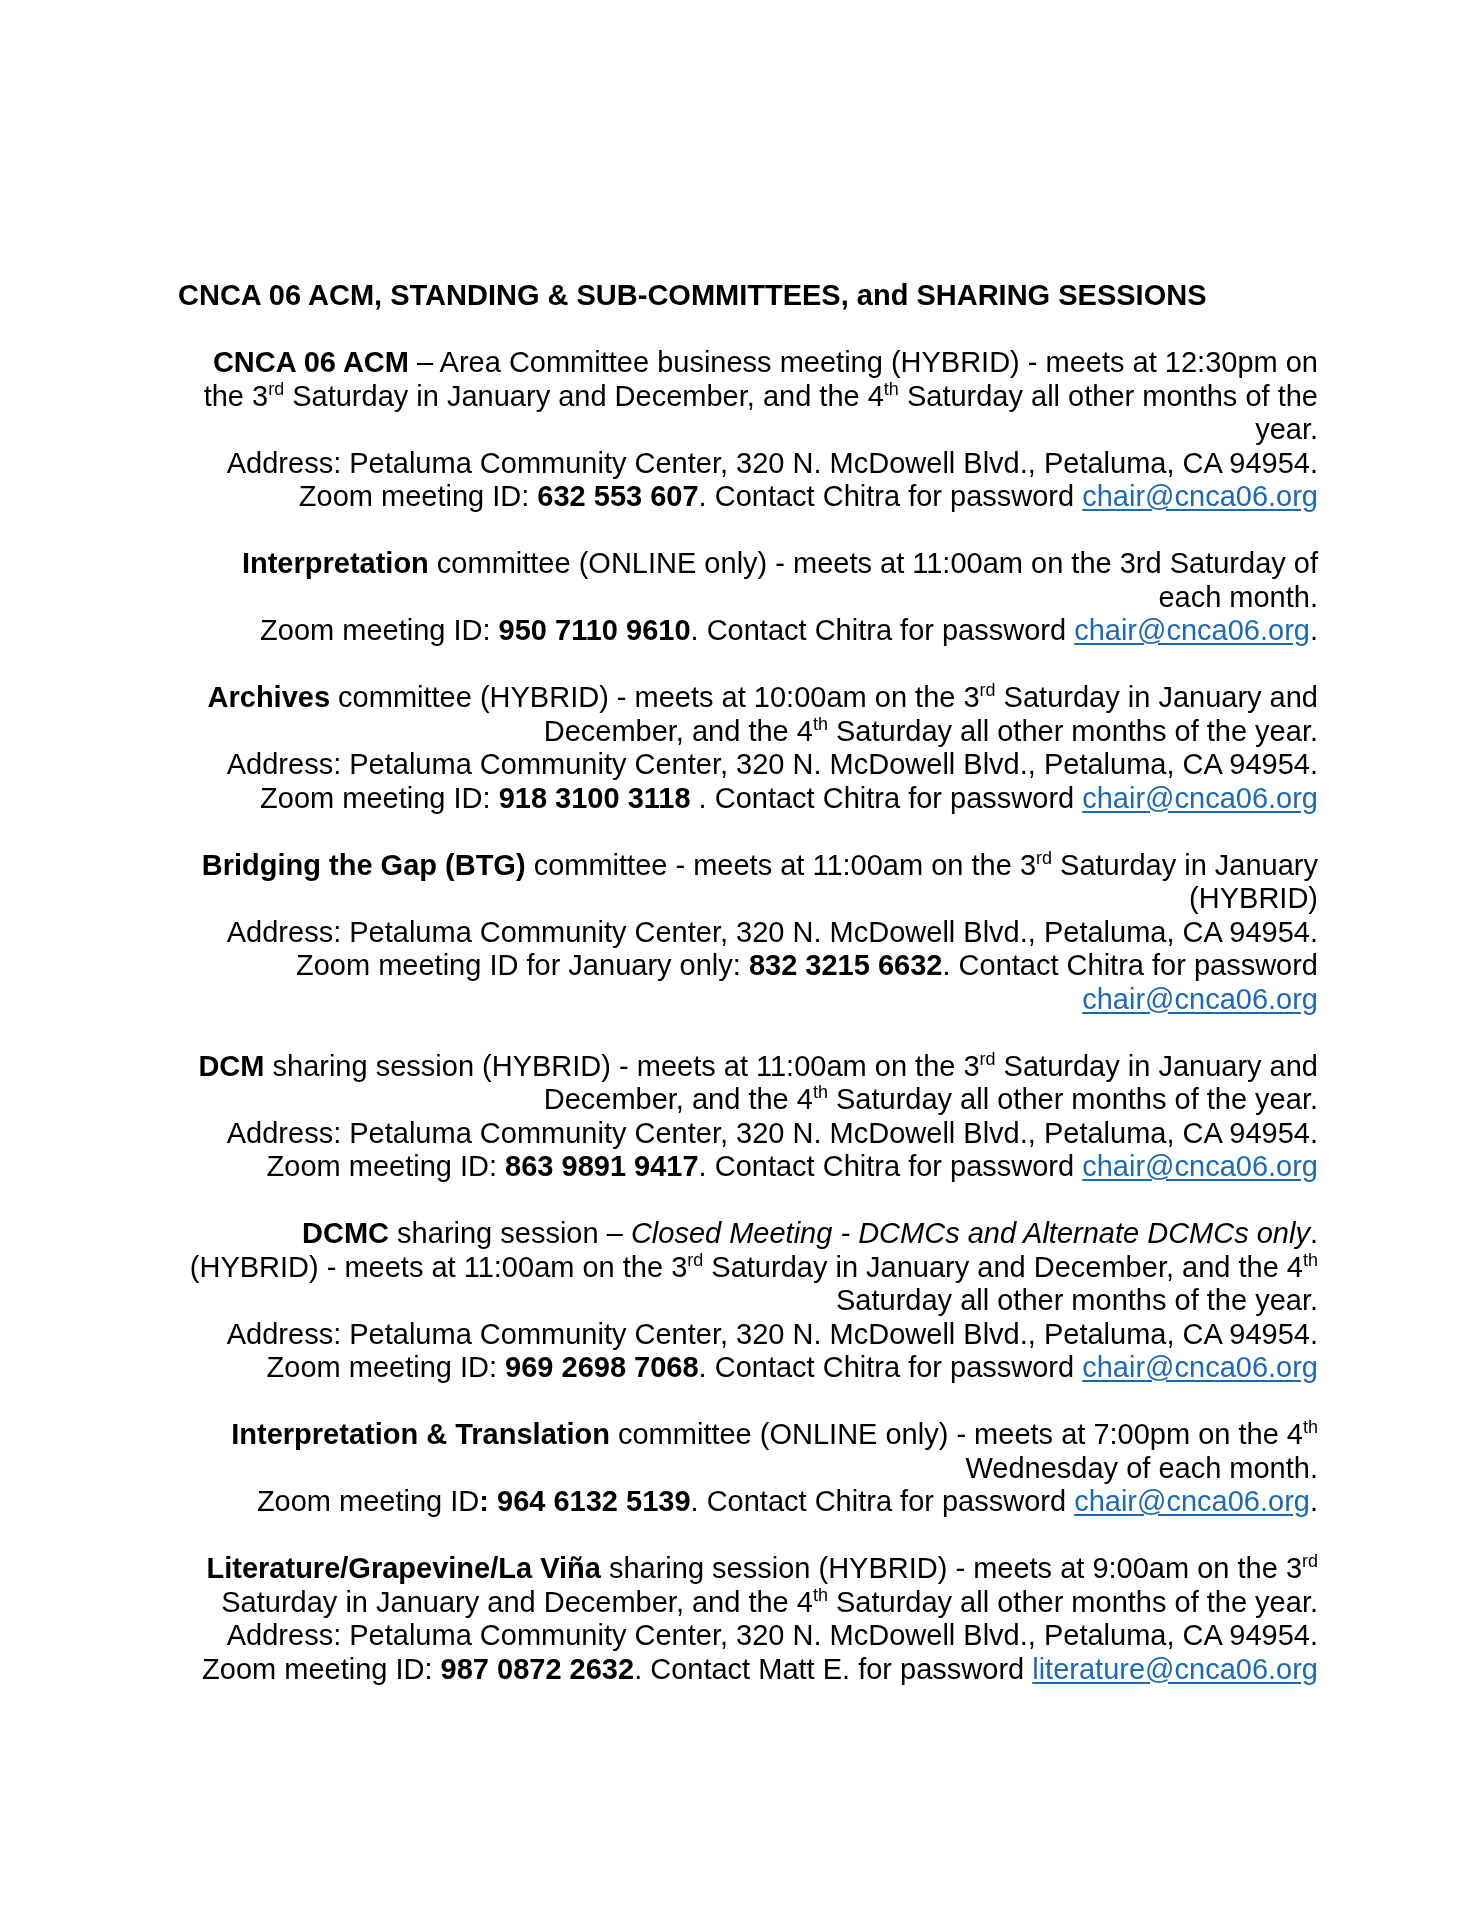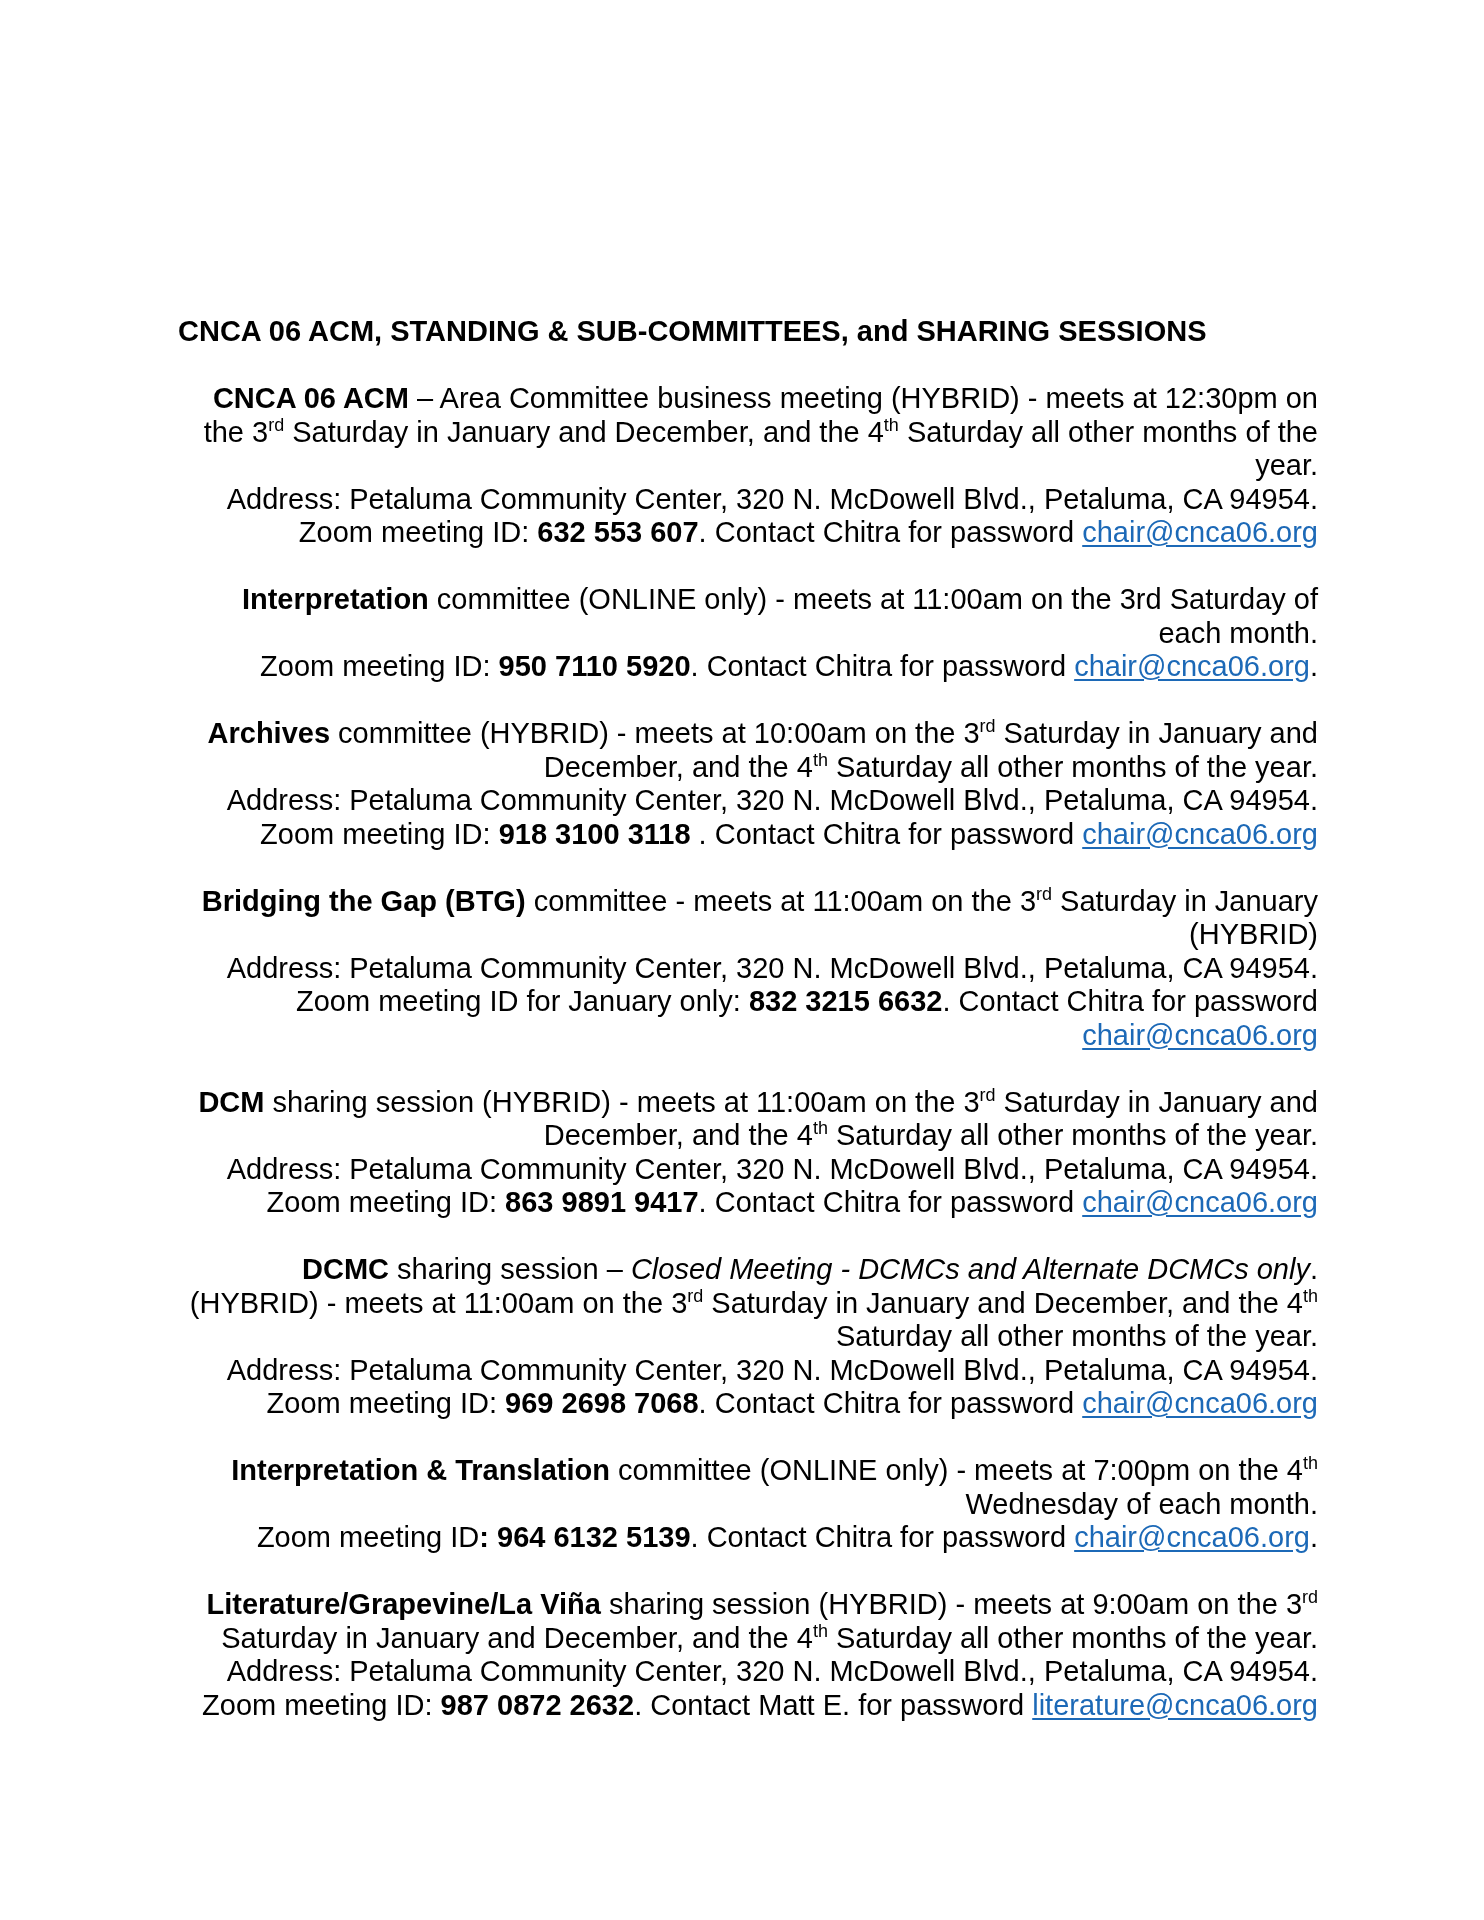--- a/index.html
+++ b/index.html
@@ -13,21 +13,20 @@
   }
   .textblock {
     position: absolute;
     left: 178px;
     top: 279px;
     width: 1140px;
     font-family: "Liberation Sans", "DejaVu Sans", sans-serif;
     font-size: 29px;
     line-height: 33.5px;
     color: #000000;
-    margin-top: 36px;
   }
   .doc-title {
     font-weight: bold;
     margin: 0 0 33.5px 0;
   }
   p.section {
     margin: 0 0 33.5px 0;
     text-align: right;
   }
   .b { font-weight: bold; }
@@ -43,21 +42,21 @@
   }
 </style>
 </head>
 <body style="background: rgb(255, 255, 255);">
 
 <div class="canvas">
   <div class="textblock">
     <div class="doc-title">CNCA 06 ACM, STANDING &amp; SUB-COMMITTEES, and SHARING SESSIONS</div>
     <div>
         <p class="section"><span class="b">CNCA 06 ACM</span><span> – Area Committee business meeting (HYBRID) - meets at 12:30pm on the 3</span><sup class="s">rd</sup><span> Saturday in January and December, and the 4</span><sup class="s">th</sup><span> Saturday all other months of the year.<br>Address: Petaluma Community Center, 320 N. McDowell Blvd., Petaluma, CA 94954.<br>Zoom meeting ID: </span><span class="b">632 553 607</span><span>. Contact Chitra for password </span><a class="lnk" href="#" style="color: rgb(28, 105, 183);">chair@cnca06.org</a></p>
-        <p class="section"><span class="b">Interpretation</span><span> committee (ONLINE only) - meets at 11:00am on the 3rd Saturday of each month.<br>Zoom meeting ID: </span><span class="b">950 7110 5920</span><span>. Contact Chitra for password </span><a class="lnk" href="#" style="color: rgb(28, 105, 183);">chair@cnca06.org</a><span>.</span></p>
+        <p class="section"><span class="b">Interpretation</span><span> committee (ONLINE only) - meets at 11:00am on the 3rd Saturday of each month.<br>Zoom meeting ID: </span><span class="b">950 7110 9610</span><span>. Contact Chitra for password </span><a class="lnk" href="#" style="color: rgb(28, 105, 183);">chair@cnca06.org</a><span>.</span></p>
         <p class="section"><span class="b">Archives</span><span> committee (HYBRID) - meets at 10:00am on the 3</span><sup class="s">rd</sup><span> Saturday in January and December, and the 4</span><sup class="s">th</sup><span> Saturday all other months of the year.<br>Address: Petaluma Community Center, 320 N. McDowell Blvd., Petaluma, CA 94954.<br>Zoom meeting ID: </span><span class="b">918 3100 3118</span><span> . Contact Chitra for password </span><a class="lnk" href="#" style="color: rgb(28, 105, 183);">chair@cnca06.org</a></p>
         <p class="section"><span class="b">Bridging the Gap (BTG)</span><span> committee - meets at 11:00am on the 3</span><sup class="s">rd</sup><span> Saturday in January (HYBRID)<br>Address: Petaluma Community Center, 320 N. McDowell Blvd., Petaluma, CA 94954.<br>Zoom meeting ID for January only: </span><span class="b">832 3215 6632</span><span>. Contact Chitra for password </span><a class="lnk" href="#" style="color: rgb(28, 105, 183);">chair@cnca06.org</a></p>
         <p class="section"><span class="b">DCM</span><span> sharing session (HYBRID) - meets at 11:00am on the 3</span><sup class="s">rd</sup><span> Saturday in January and December, and the 4</span><sup class="s">th</sup><span> Saturday all other months of the year.<br>Address: Petaluma Community Center, 320 N. McDowell Blvd., Petaluma, CA 94954.<br>Zoom meeting ID: </span><span class="b">863 9891 9417</span><span>. Contact Chitra for password </span><a class="lnk" href="#" style="color: rgb(28, 105, 183);">chair@cnca06.org</a></p>
         <p class="section"><span class="b">DCMC</span><span> sharing session – </span><span class="i">Closed Meeting - DCMCs and Alternate DCMCs only</span><span>. (HYBRID) - meets at 11:00am on the 3</span><sup class="s">rd</sup><span> Saturday in January and December, and the 4</span><sup class="s">th</sup><span> Saturday all other months of the year.<br>Address: Petaluma Community Center, 320 N. McDowell Blvd., Petaluma, CA 94954.<br>Zoom meeting ID: </span><span class="b">969 2698 7068</span><span>. Contact Chitra for password </span><a class="lnk" href="#" style="color: rgb(28, 105, 183);">chair@cnca06.org</a></p>
         <p class="section"><span class="b">Interpretation &amp; Translation</span><span> committee (ONLINE only) - meets at 7:00pm on the 4</span><sup class="s">th</sup><span> Wednesday of each month.<br>Zoom meeting ID</span><span class="b">: 964 6132 5139</span><span>. Contact Chitra for password </span><a class="lnk" href="#" style="color: rgb(28, 105, 183);">chair@cnca06.org</a><span>.</span></p>
         <p class="section"><span class="b">Literature/Grapevine/La Viña</span><span> sharing session (HYBRID) - meets at 9:00am on the 3</span><sup class="s">rd</sup><span> Saturday in January and December, and the 4</span><sup class="s">th</sup><span> Saturday all other months of the year.<br>Address: Petaluma Community Center, 320 N. McDowell Blvd., Petaluma, CA 94954.<br>Zoom meeting ID: </span><span class="b">987 0872 2632</span><span>. Contact Matt E. for password </span><a class="lnk" href="#" style="color: rgb(28, 105, 183);">literature@cnca06.org</a></p>
       </div>
   </div>
 </div>
 

